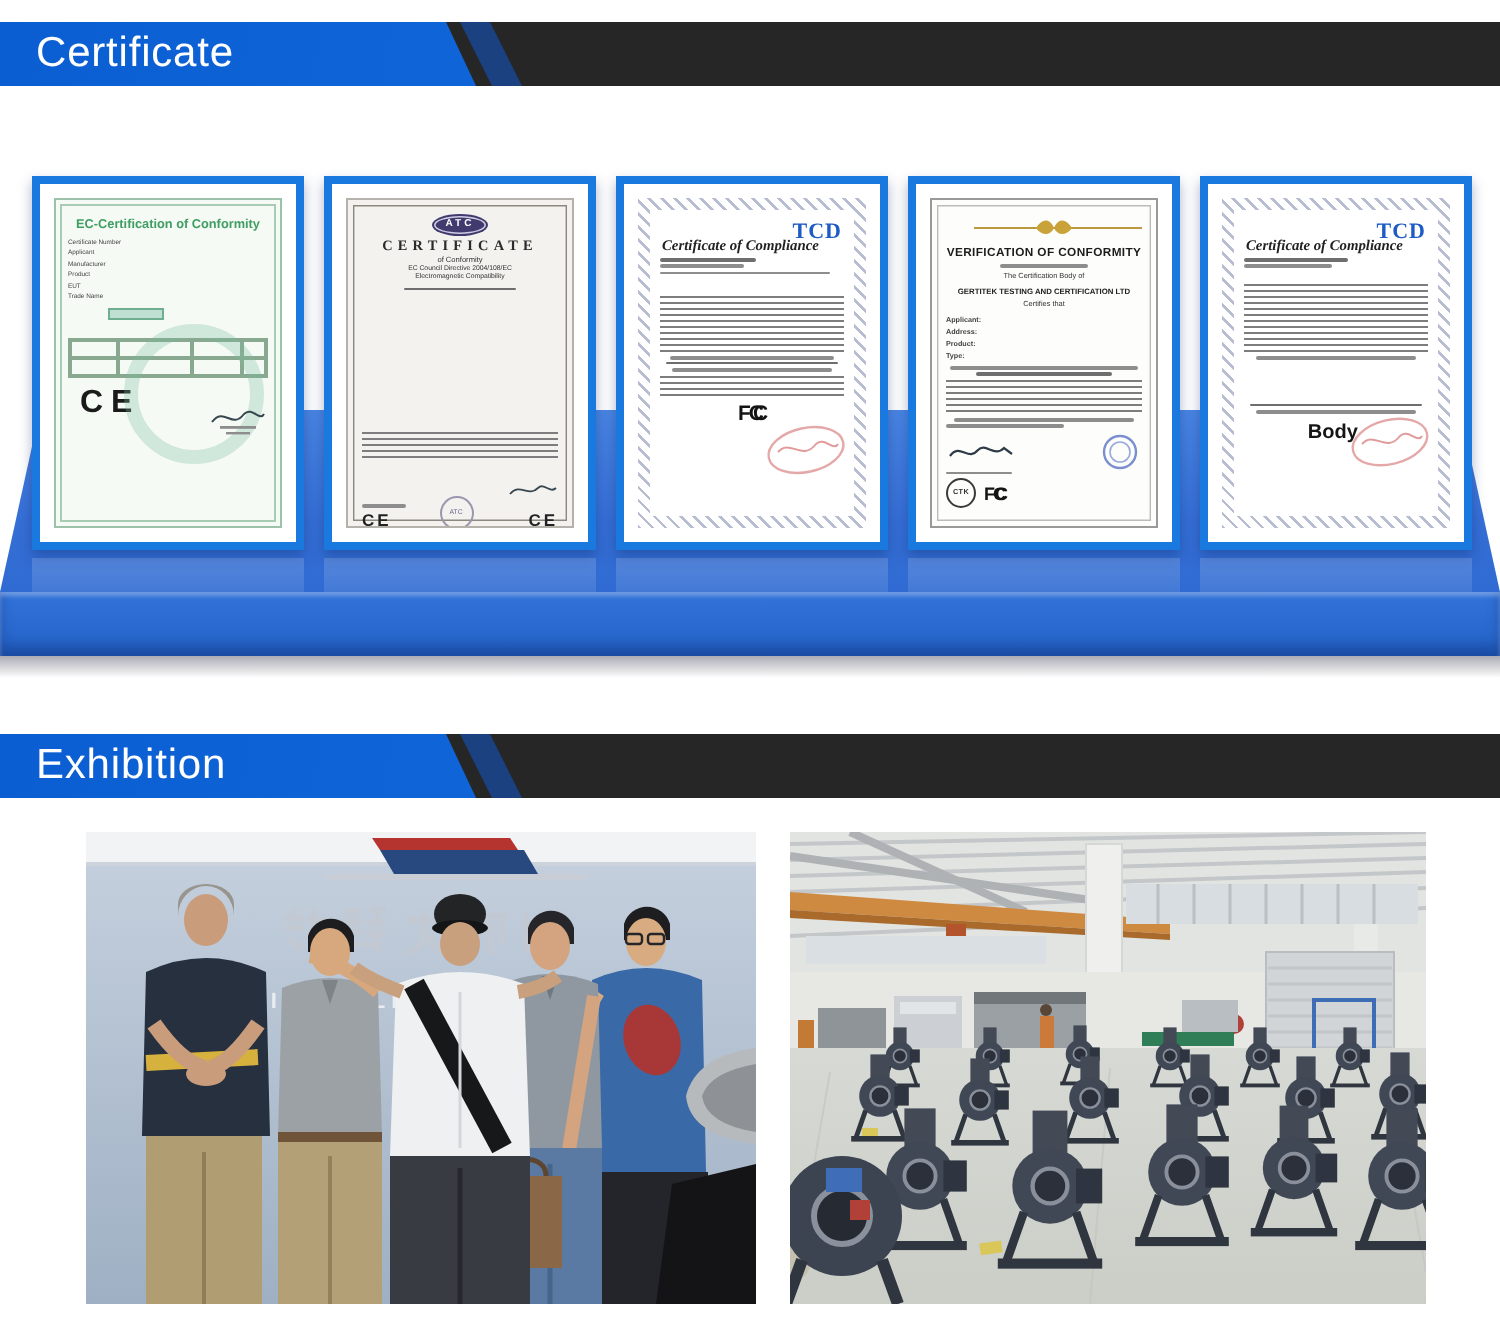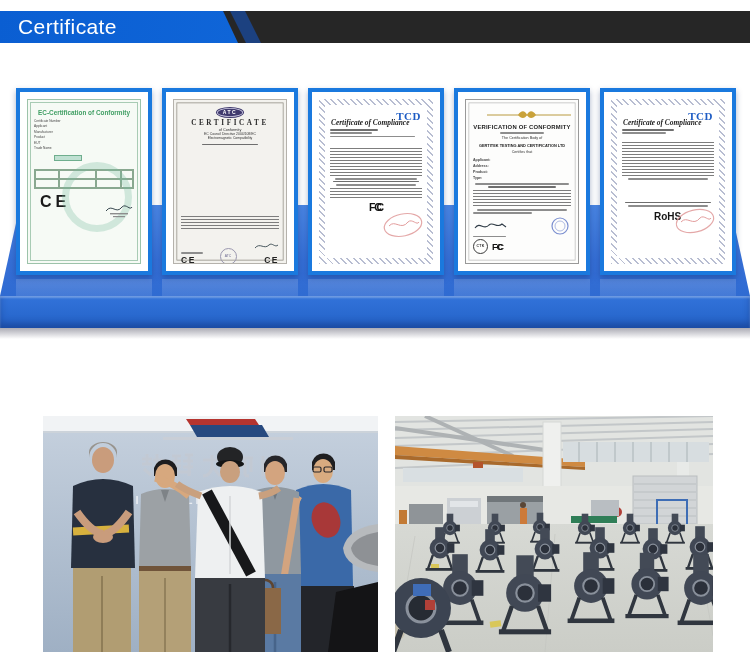--- a/index.html
+++ b/index.html
@@ -342,35 +342,41 @@
         <div class="block" style="height:34px;margin:2px 0"></div>
         <div class="bar" style="width:88%;margin:2px 6% 1px"></div>
         <div class="frow">
             <span class="fval" style="margin:0;flex:0 0 22%"><span class="bar d" style="width:80%;margin:0"></span></span>
             <span class="fval"><span class="bar" style="width:88%;margin:0 0 1px"></span><span class="bar" style="width:70%;margin:0"></span><span class="bar" style="width:55%;margin:1px 45% 0 0"></span></span>
           </div>
         <div class="bar d" style="width:94%;margin:2px 3% 1px"></div>
         <div class="bar" style="width:86%"></div>
         <div style="display:flex;align-items:center;gap:8px;margin-top:4px">
           <span style="flex:0 0 26%"><span class="bar" style="width:100%"></span><span class="bar" style="width:80%"></span></span>
-          <span class="rohs">RoHS</span>
+          <span class="rohs">Body</span>
         </div>
         <svg class="stampR" style="right:2px;bottom:22px" width="44" height="30">
           <ellipse cx="22" cy="15" rx="19" ry="11" fill="none" stroke="#e09a9a" stroke-width="1.2" transform="rotate(-14 22 15)"></ellipse>
           <path d="M8,16 C14,9 20,21 27,12 C31,8 36,16 38,12" stroke="#dd8a8a" stroke-width="1" fill="none"></path>
         </svg>
         <div style="position:absolute;left:8px;right:8px;bottom:4px">
           <span class="bar" style="width:72%"></span>
           <span class="blueline" style="width:54%;margin:1.5px auto"></span>
           <span class="bar" style="width:82%"></span>
         </div>
       </div>
     </div>
   </div>
 
+  <div class="banner" style="top:367px">
+    <div class="b-navy"></div>
+    <div class="b-blue">
+      <span class="b-label">Exhibition</span>
+    </div>
+  </div>
 
   <div class="photo" style="left:43px;width:335px">
     <svg width="335" height="236" viewBox="0 0 335 236">
       <defs>
         <linearGradient id="wall" x1="0" y1="0" x2="0" y2="1">
           <stop offset="0" stop-color="#c6d1de"></stop>
             <stop offset="1" stop-color="#9fb0c4"></stop>
         </linearGradient>
       </defs>
       <rect width="335" height="236" fill="url(#wall)"></rect>

